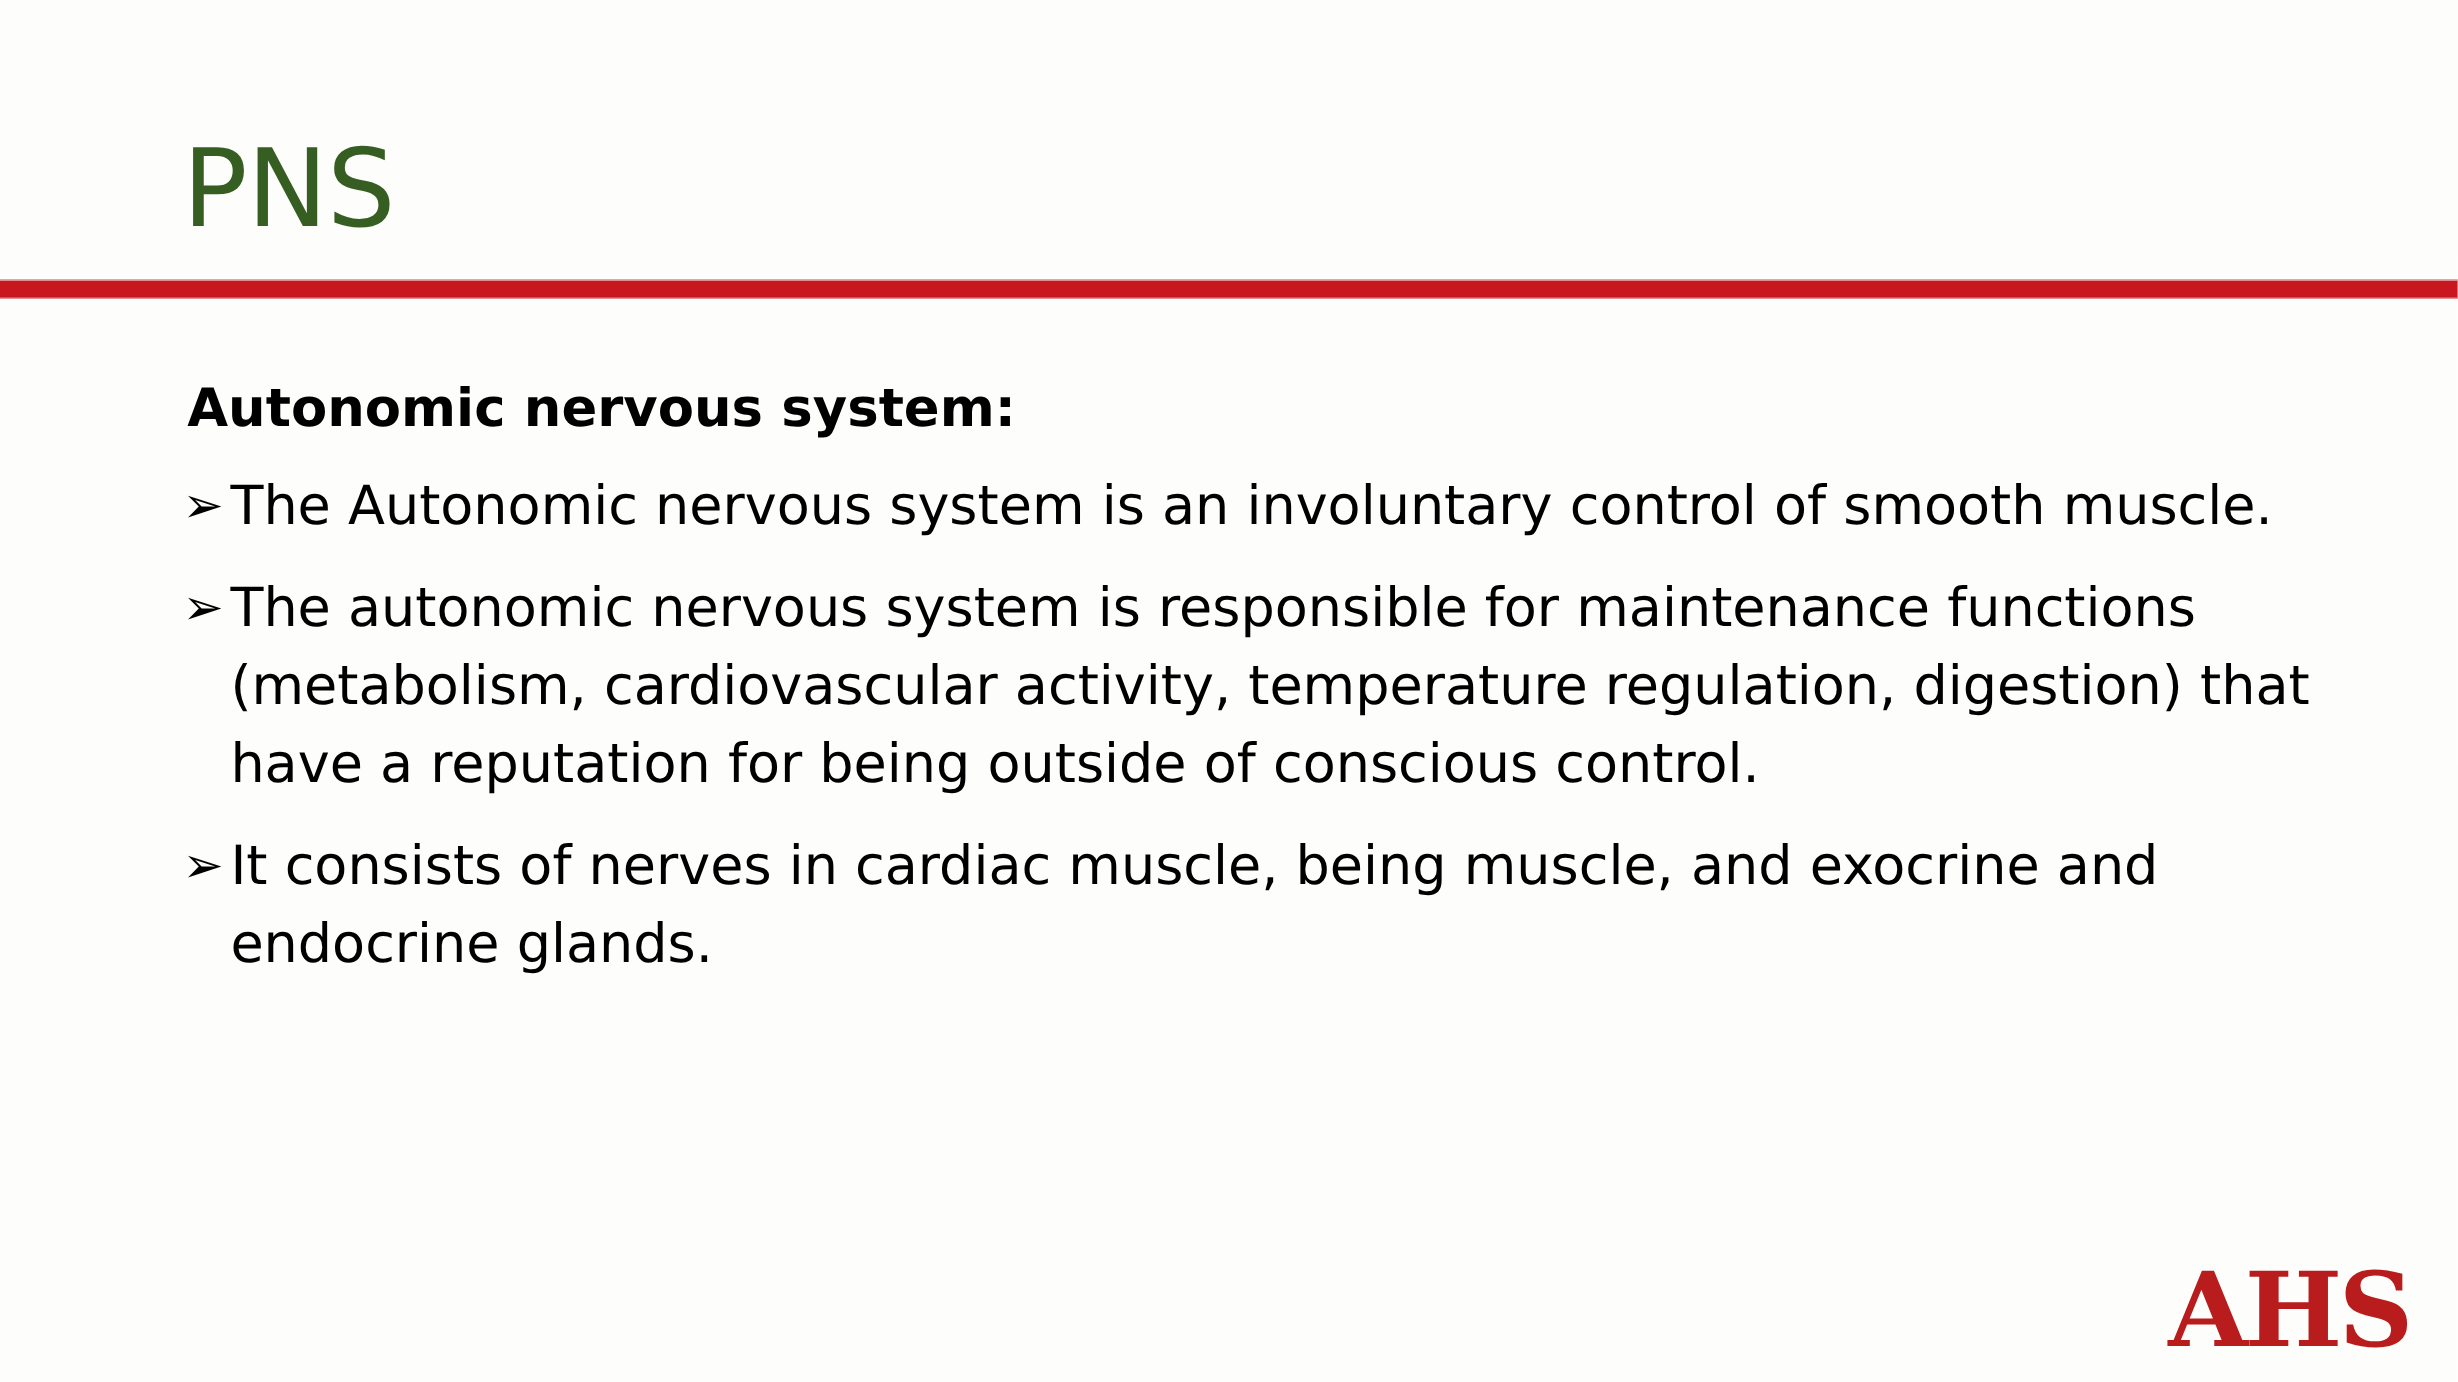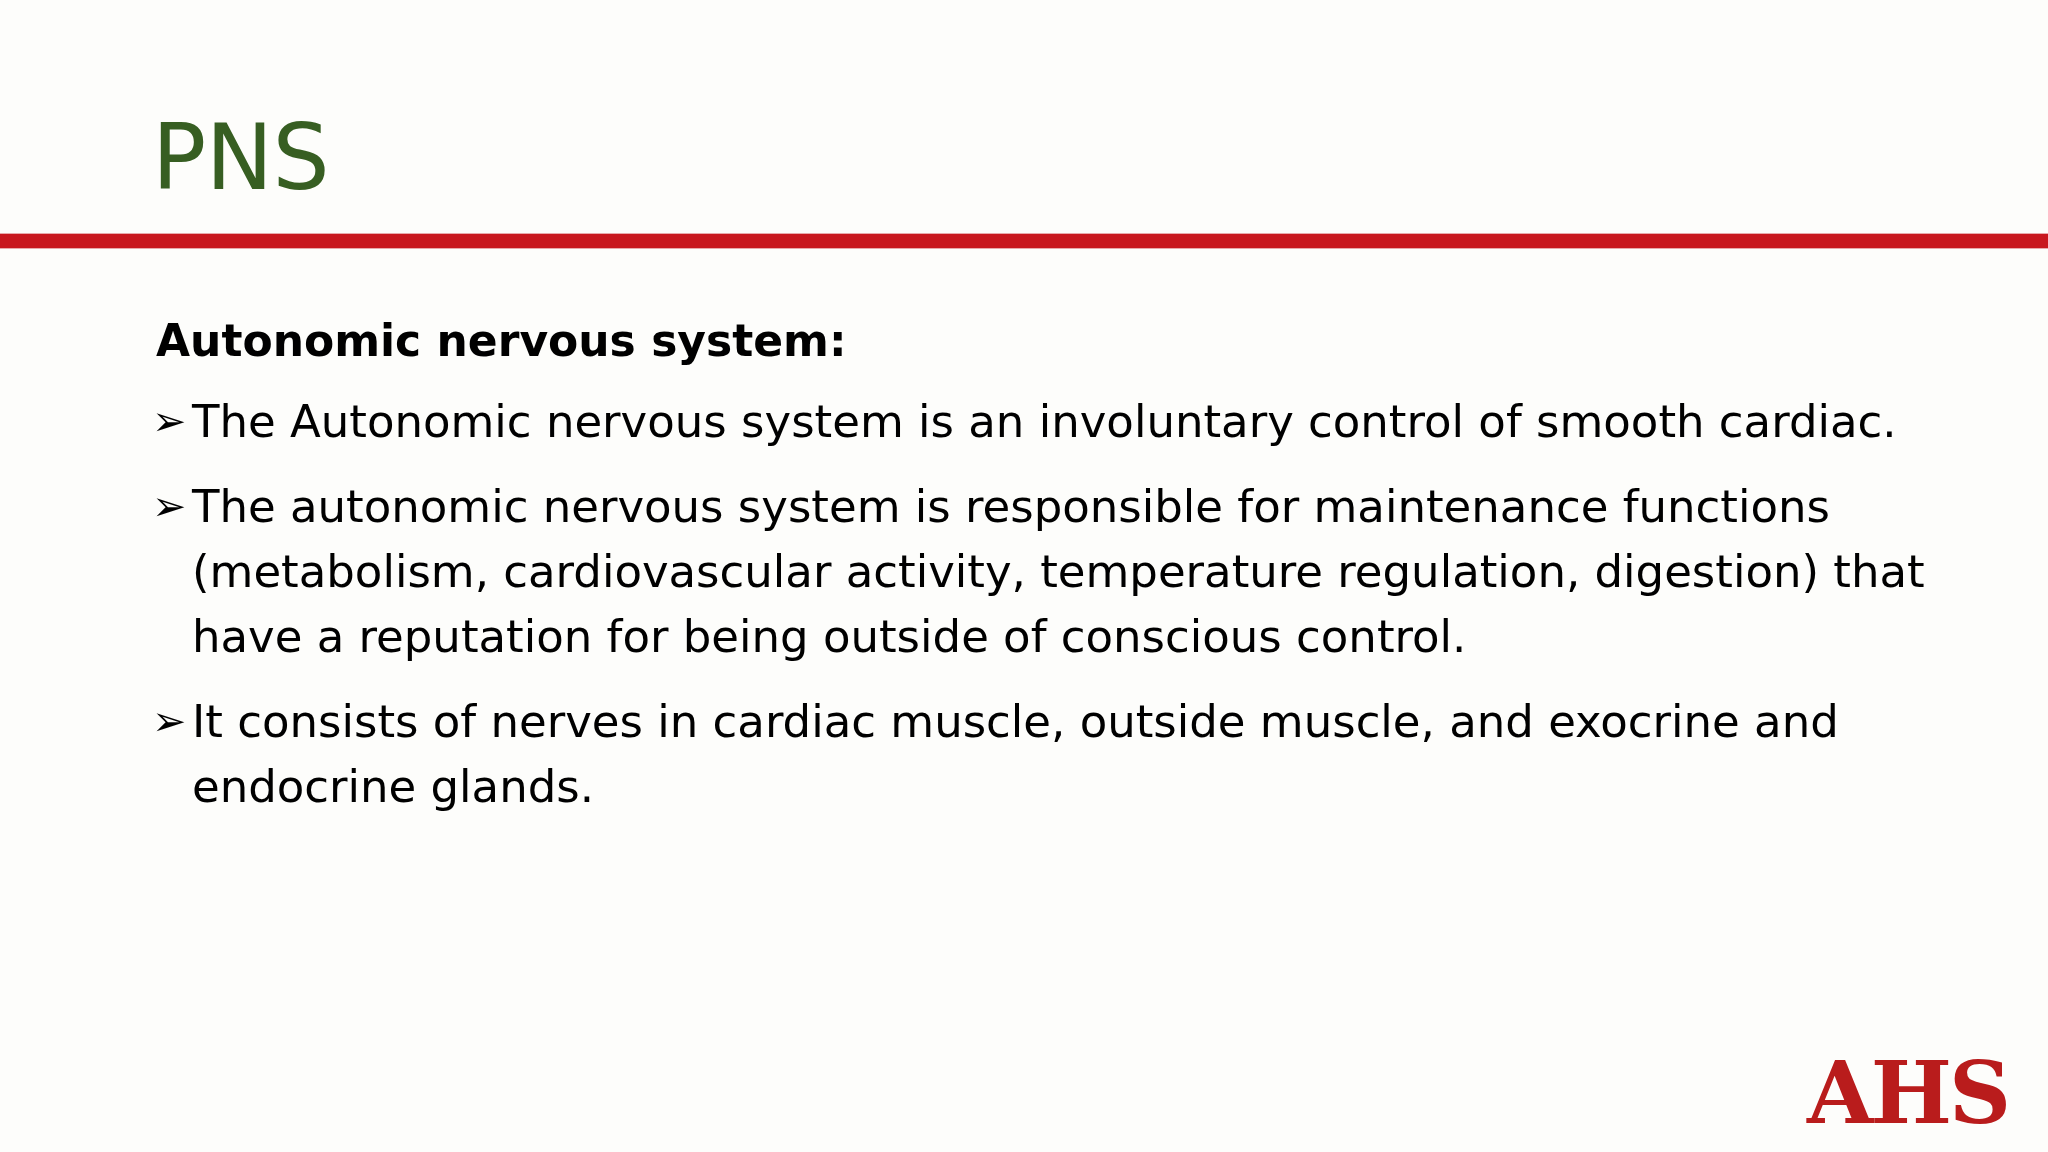--- a/index.html
+++ b/index.html
@@ -145,31 +145,31 @@
   <div class="divider-rule"></div>
 
   <div class="body-area">
 
     <div class="section-heading">Autonomic nervous system:</div>
 
     <div class="bullet-list">
 
       <div class="bullet-item">
         <span class="bullet-marker">➢</span>
-        <span class="bullet-text"> The Autonomic nervous system is an involuntary control of smooth cardiac.</span>
+        <span class="bullet-text"> The Autonomic nervous system is an involuntary control of smooth muscle.</span>
       </div>
 
       <div class="bullet-item">
         <span class="bullet-marker">➢</span>
         <span class="bullet-text">The autonomic nervous system is responsible for maintenance functions (metabolism, cardiovascular activity, temperature regulation, digestion) that have a reputation for being outside of conscious control.</span>
       </div>
 
       <div class="bullet-item">
         <span class="bullet-marker">➢</span>
-        <span class="bullet-text">It consists of nerves in cardiac muscle, outside muscle, and exocrine and endocrine glands.</span>
+        <span class="bullet-text">It consists of nerves in cardiac muscle, being muscle, and exocrine and endocrine glands.</span>
       </div>
 
     </div>
   </div>
 
   <div class="logo">
     <span class="logo-ahs">AHS</span>
   </div>
 
 </div>

